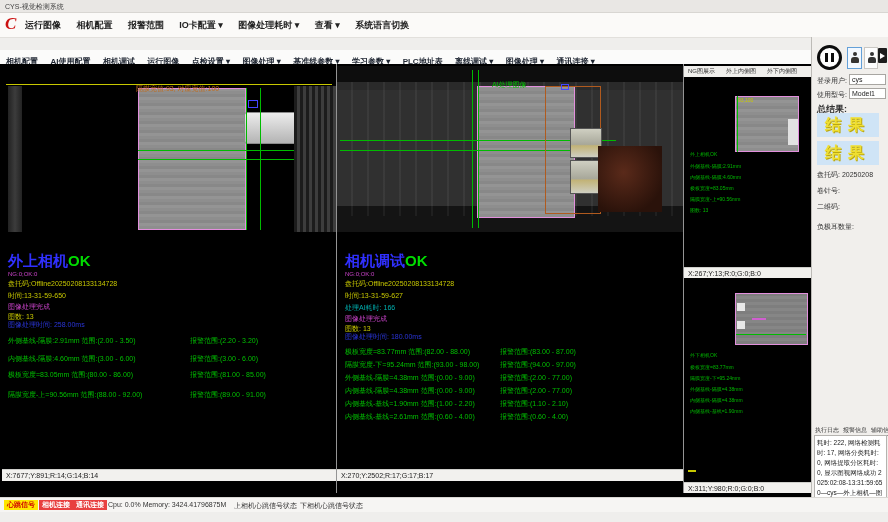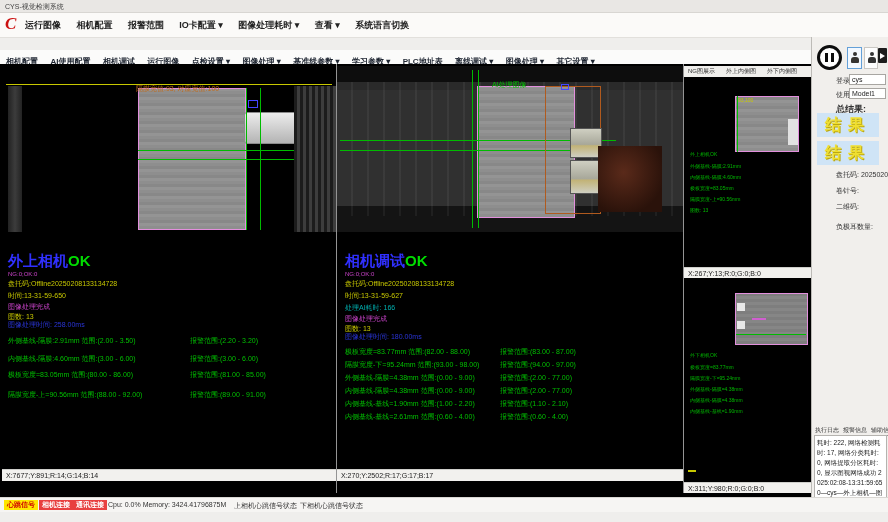--- a/index.html
+++ b/index.html
@@ -36,21 +36,21 @@
   
   .greenline{background:#00bb00;}
   .yellowline{background:#c8c800;}
   .pinkbox{border:1px solid #e38fdd;box-sizing:border-box;}
   .orangebox{border:1px solid #b05a1e;box-sizing:border-box;}
   .bluebox{border:1px solid #4444ff;box-sizing:border-box;}
   .greyblock{background:repeating-linear-gradient(0deg,#8e8e8e 0 3px,#949494 3px 6px,#888 6px 9px);}
   .stripecol{background:repeating-linear-gradient(90deg,#1c1c1c 0 3px,#3d3d3d 3px 6px);}
   
   .rightpanel{left:811px;top:37px;width:77px;height:460px;background:#f1efec;border-left:1px solid #bdbbb7;box-sizing:border-box;}
-  .plabel{font-size:7px;color:#333;white-space:nowrap;margin-left:19px;}
+  .plabel{font-size:7px;color:#333;white-space:nowrap;}
   .pvalue{background:#fff;border:1px solid #a8a6a2;font-size:7px;color:#222;line-height:10px;padding-left:2px;box-sizing:border-box;}
   .resultbox{background:#cfe4f6;color:#f0df30;font-weight:bold;font-size:16px;letter-spacing:7px;text-align:center;line-height:24px;text-shadow:1px 1px 0 #b9a614;}
   .pause-btn{width:25px;height:25px;border:3px solid #0c0c0c;border-radius:50%;background:#fff;box-sizing:border-box;}
   .pause-bar{position:absolute;width:3px;height:9px;background:#0c0c0c;top:5px;}
   .sq-btn{background:#fdfdfd;border:1px solid #c9c7c3;box-sizing:border-box;}
   .sq-btn.sel{border:1px solid #64a0d8;background:#f2f8ff;}
   .person-icon{position:absolute;left:3px;top:4px;width:8px;height:12px;}
   .person-icon:before{content:"";position:absolute;left:2px;top:0;width:4px;height:4px;border-radius:50%;background:#333;}
   .person-icon:after{content:"";position:absolute;left:0;top:5px;width:8px;height:6px;border-radius:3px 3px 1px 1px;background:#333;}
   .door-icon{position:absolute;left:1px;top:3px;width:9px;height:15px;background:#1c1c1c;border-radius:1px;}
@@ -94,21 +94,21 @@
       <span class="tool-item">AI使用配置</span>
       <span class="tool-item">相机调试</span>
       <span class="tool-item">运行图像</span>
       <span class="tool-item">点检设置 ▾</span>
       <span class="tool-item">图像处理 ▾</span>
       <span class="tool-item">基准线参数 ▾</span>
       <span class="tool-item">学习参数 ▾</span>
       <span class="tool-item">PLC地址表</span>
       <span class="tool-item">离线调试 ▾</span>
       <span class="tool-item">图像处理 ▾</span>
-      <span class="tool-item">其它设置 ▾</span>
+      <span class="tool-item">通讯连接 ▾</span>
     </span>
   </div>
 
   <div class="ab main"></div>
 
   <div class="ab" style="left:2px;top:66px;width:334px;height:415px;background:#000;">
 
     <div class="ab yellowline" style="left:4px;top:18px;width:326px;height:1px;"></div>
     <div class="ab" style="left:6px;top:20px;width:14px;height:146px;background:linear-gradient(90deg,#222,#3c3c3c,#222);"></div>
     <div class="ab greyblock pinkbox" style="left:136px;top:22px;width:108px;height:142px;"></div>

